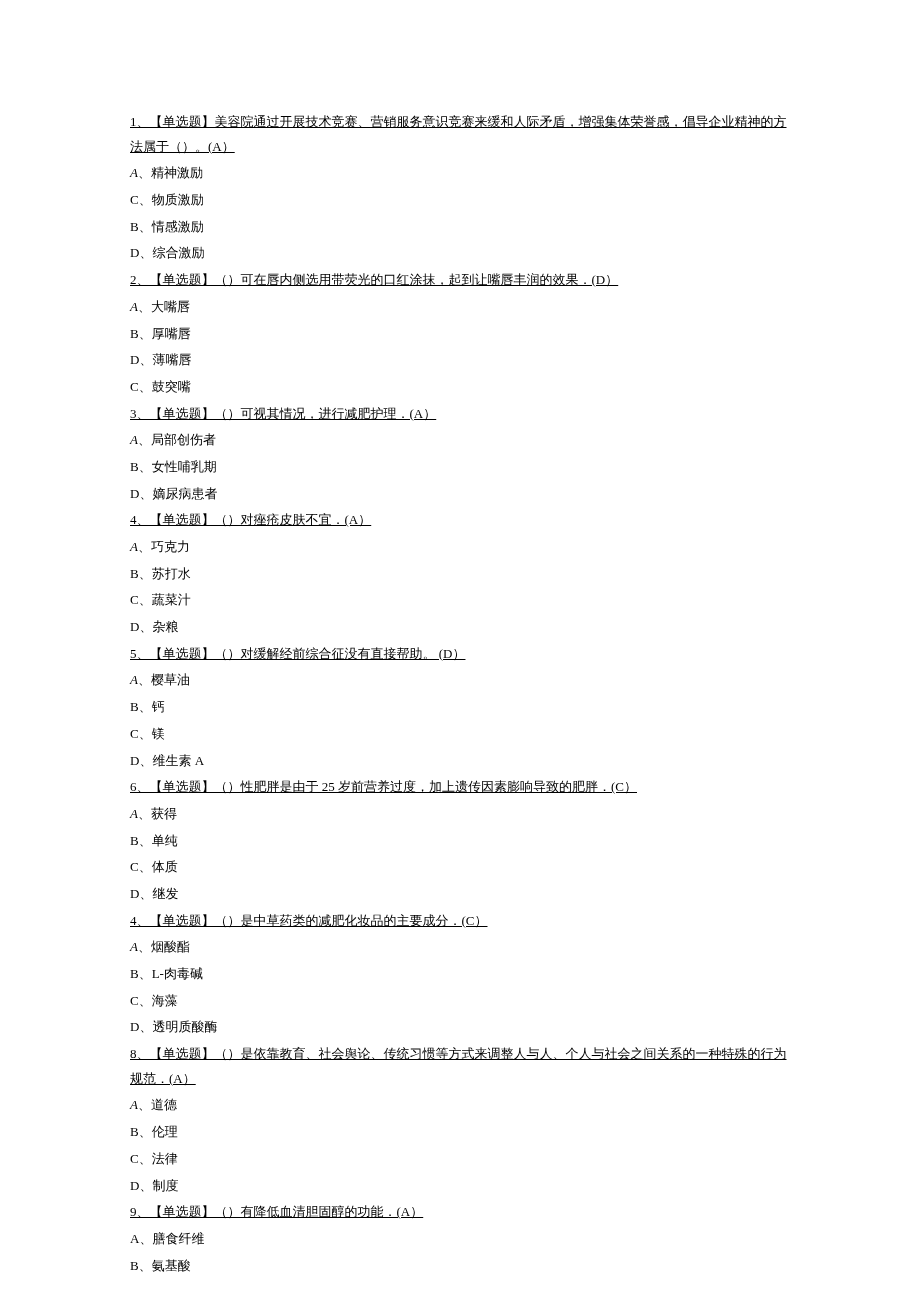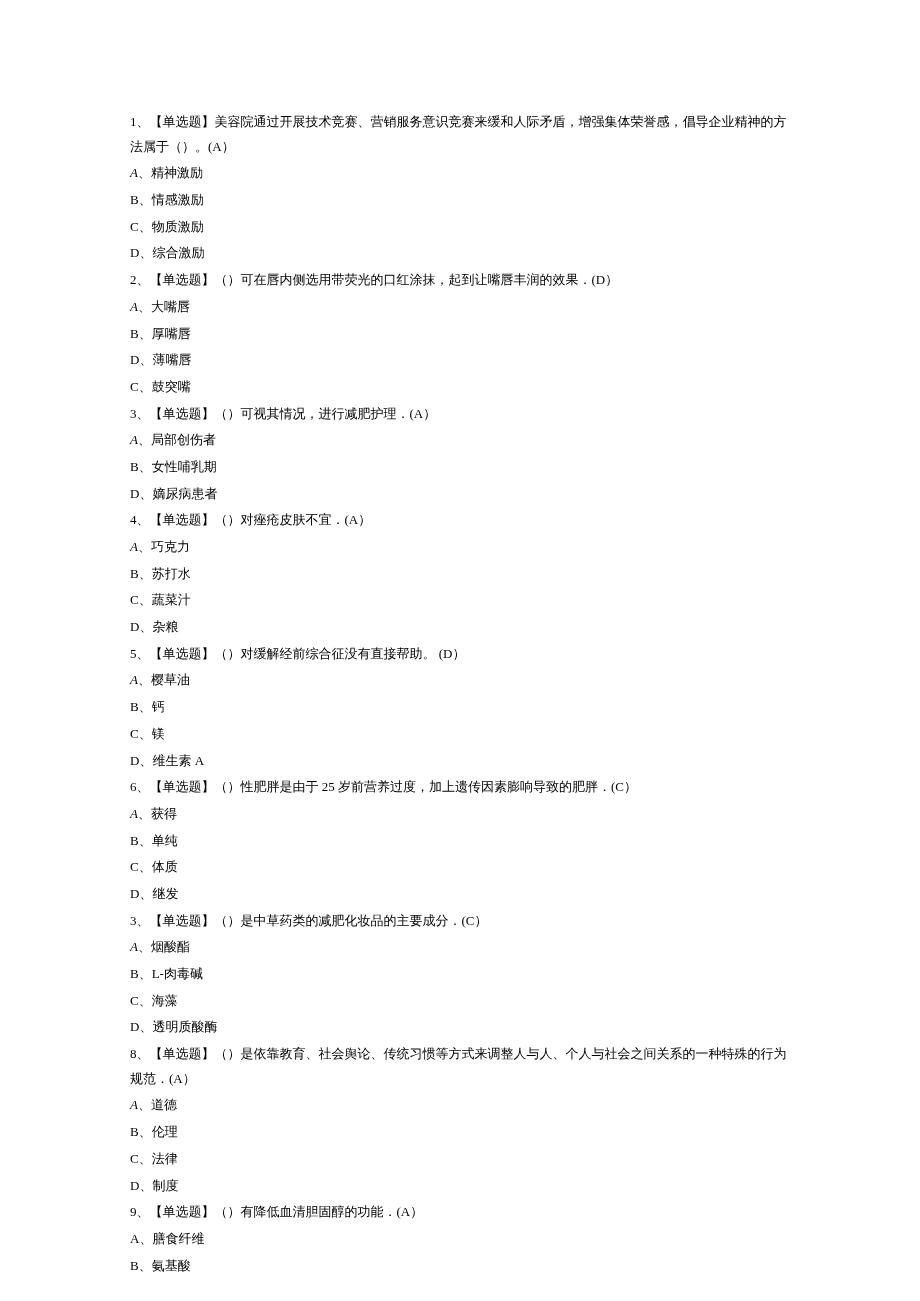--- a/index.html
+++ b/index.html
@@ -14,37 +14,38 @@
       color: #000;
       background: #fff;
       padding: 110px 130px 60px 130px;
       width: 920px;
     }
     .question {
       margin-bottom: 2px;
     }
     .q-text {
       margin-bottom: 2px;
+      text-decoration: underline;
     }
     .option {
       margin-bottom: 2px;
     }
     .italic-a {
       font-style: italic;
     }
   </style>
 </head>
 <body>
 
 <div id="content">
     <div class="question">
       <div class="q-text">1、【单选题】美容院通过开展技术竞赛、营销服务意识竞赛来缓和人际矛盾，增强集体荣誉感，倡导企业精神的方法属于（）。(A）</div>
       <div class="option"><span class="italic-a">A</span><span>、</span><span>精神激励</span></div>
+      <div class="option"><span>C</span><span>、</span><span>物质激励</span></div>
       <div class="option"><span>B</span><span>、</span><span>情感激励</span></div>
-      <div class="option"><span>C</span><span>、</span><span>物质激励</span></div>
       <div class="option"><span>D</span><span>、</span><span>综合激励</span></div>
     </div>
     <div class="question">
       <div class="q-text">2、【单选题】（）可在唇内侧选用带荧光的口红涂抹，起到让嘴唇丰润的效果．(D）</div>
       <div class="option"><span class="italic-a">A</span><span>、</span><span>大嘴唇</span></div>
       <div class="option"><span>B</span><span>、</span><span>厚嘴唇</span></div>
       <div class="option"><span>D</span><span>、</span><span>薄嘴唇</span></div>
       <div class="option"><span>C</span><span>、</span><span>鼓突嘴</span></div>
     </div>
     <div class="question">
@@ -68,21 +69,21 @@
       <div class="option"><span>D</span><span>、</span><span>维生素 A</span></div>
     </div>
     <div class="question">
       <div class="q-text">6、【单选题】（）性肥胖是由于 25 岁前营养过度，加上遗传因素膨响导致的肥胖．(C）</div>
       <div class="option"><span class="italic-a">A</span><span>、</span><span>获得</span></div>
       <div class="option"><span>B</span><span>、</span><span>单纯</span></div>
       <div class="option"><span>C</span><span>、</span><span>体质</span></div>
       <div class="option"><span>D</span><span>、</span><span>继发</span></div>
     </div>
     <div class="question">
-      <div class="q-text">3、【单选题】（）是中草药类的减肥化妆品的主要成分．(C）</div>
+      <div class="q-text">4、【单选题】（）是中草药类的减肥化妆品的主要成分．(C）</div>
       <div class="option"><span class="italic-a">A</span><span>、</span><span>烟酸酯</span></div>
       <div class="option"><span>B</span><span>、</span><span>L-肉毒碱</span></div>
       <div class="option"><span>C</span><span>、</span><span>海藻</span></div>
       <div class="option"><span>D</span><span>、</span><span>透明质酸酶</span></div>
     </div>
     <div class="question">
       <div class="q-text">8、【单选题】（）是依靠教育、社会舆论、传统习惯等方式来调整人与人、个人与社会之间关系的一种特殊的行为规范．(A）</div>
       <div class="option"><span class="italic-a">A</span><span>、</span><span>道德</span></div>
       <div class="option"><span>B</span><span>、</span><span>伦理</span></div>
       <div class="option"><span>C</span><span>、</span><span>法律</span></div>

